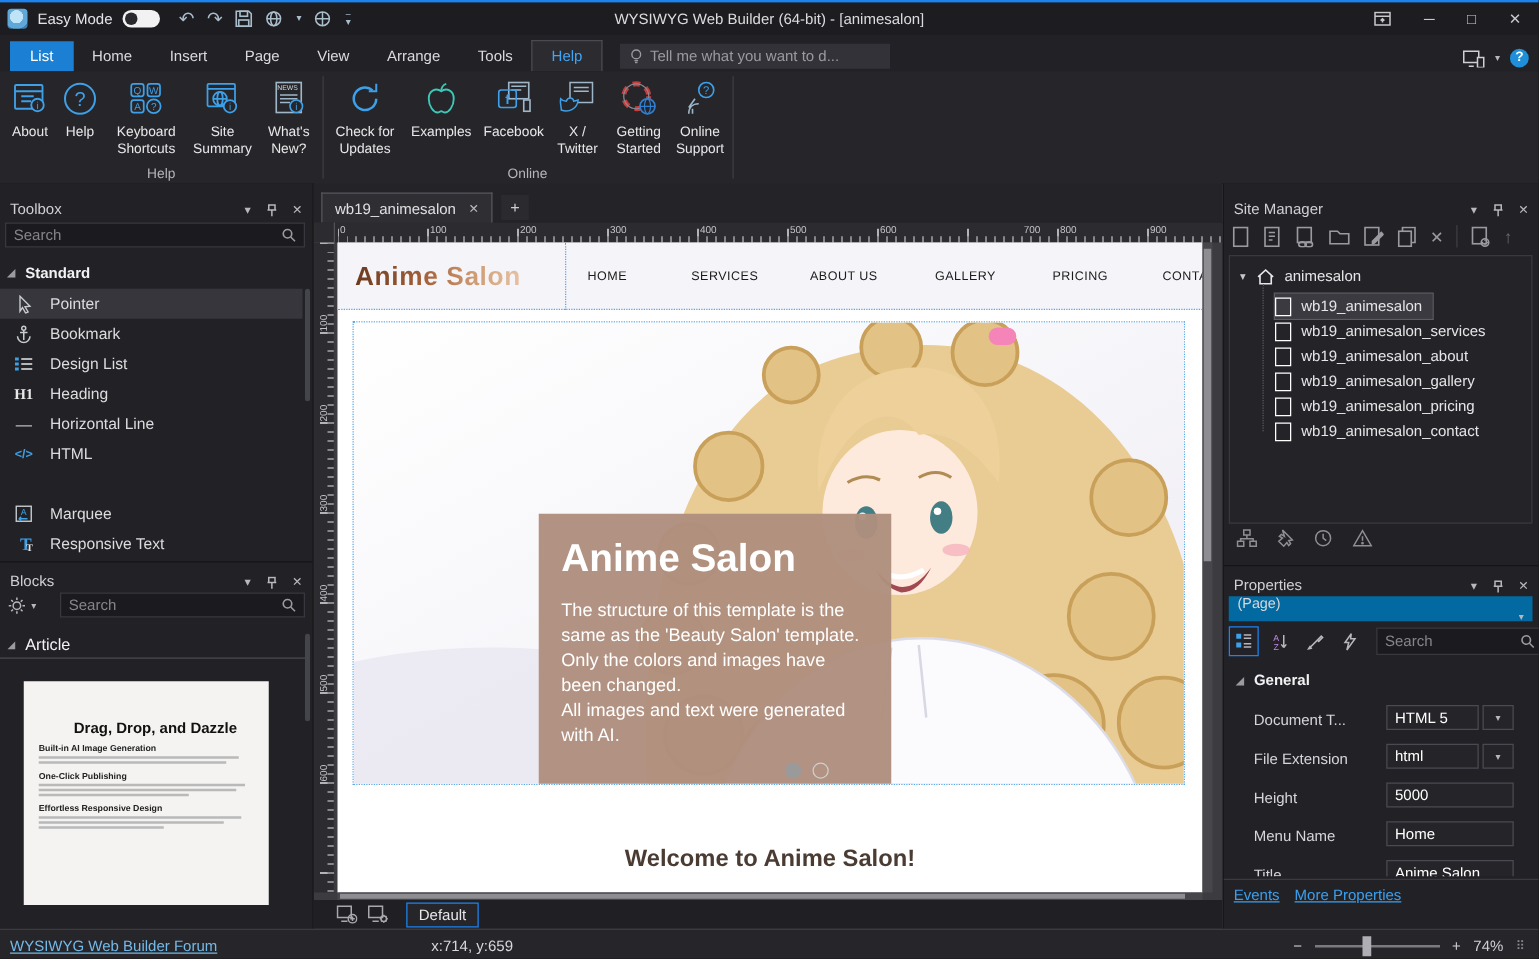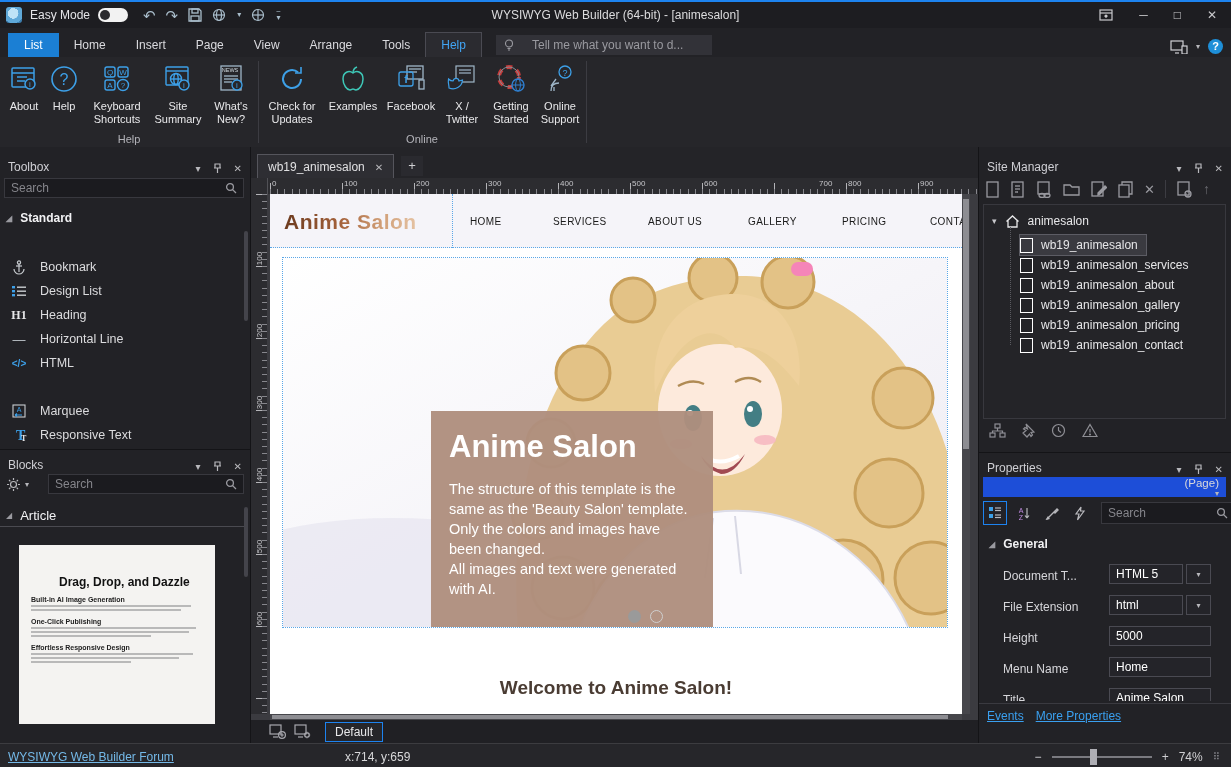--- a/index.html
+++ b/index.html
@@ -14,21 +14,21 @@
   .toggle{width:30px;height:14px;border-radius:8px;background:#f2f2f2;margin:0 10px 0 8px;position:relative;}
   .toggle .knob{position:absolute;left:2px;top:2px;width:10px;height:10px;border-radius:50%;background:#2a2a2e;}
   .qa{color:#a9bdcb;font-size:15px;margin:0 5px;line-height:1;}
   .ttl{position:absolute;left:0;right:0;text-align:center;color:#dcdcde;pointer-events:none;}
   .winbtns{margin-left:auto;display:flex;align-items:center;gap:26px;padding-right:14px;color:#c9c9cc;z-index:2;}
   
   #tabrow{left:0;top:28px;width:100%;height:27px;background:#222226;display:flex;align-items:flex-end;font-size:12px;}
   .rtab{padding:5px 15px;color:#dadade;}
   .rtab.file{background:#1b7fd4;color:#fff;margin-left:8px;padding:5px 16px;}
   .rtab.active{background:#2b2b30;border:1px solid #4a4a52;border-bottom:none;color:#41a5f5;}
-  .tellme{margin-left:14px;width:200px;height:20px;background:#323238;display:flex;align-items:center;gap:18px;padding:0 8px;color:#9a9aa0;margin-bottom:2px;}
+  .tellme{margin-left:14px;width:200px;height:20px;background:#323238;display:flex;align-items:center;gap:6px;padding:0 8px;color:#9a9aa0;margin-bottom:2px;}
   .tabrow-right{margin-left:auto;display:flex;align-items:center;gap:8px;padding-right:8px;margin-bottom:3px;}
   .helpdot{width:15px;height:15px;border-radius:50%;background:#1e8fd8;color:#fff;font-size:11px;font-weight:bold;text-align:center;line-height:15px;}
   
   #ribbon{left:0;top:55px;width:100%;height:90px;background:#26262a;border-bottom:1px solid #101013;}
   .rgroup{position:absolute;top:0;height:100%;}
   .ritem{position:absolute;top:4px;width:56px;display:flex;flex-direction:column;align-items:center;text-align:center;font-size:11px;color:#e8e8ea;line-height:1.15;}
   .ritem .ric{height:36px;display:flex;align-items:center;justify-content:center;margin-bottom:3px;}
   .glabel{position:absolute;bottom:2px;width:100%;text-align:center;font-size:11px;color:#b4b4ba;}
   .gsep{position:absolute;top:4px;bottom:4px;width:1px;background:#3c3c42;}
   
@@ -82,21 +82,21 @@
   .pghscroll .th{position:absolute;left:2px;top:1px;width:676px;height:4px;background:#8d8d92;}
   #bpbar{position:absolute;left:0;top:573px;width:100%;height:23px;background:#202024;display:flex;align-items:center;gap:8px;padding-left:18px;box-sizing:border-box;}
   .bpbtn{border:1px solid #1d83f0;color:#e8e8ea;font-size:12px;padding:2px 9px;background:#26262a;margin-left:6px;}
   
   .tree{position:absolute;left:4px;top:57px;width:243px;height:215px;background:#242428;border:1px solid #38383e;box-sizing:border-box;font-size:12px;color:#e6e6e8;}
   .trow{position:absolute;display:flex;align-items:center;gap:8px;height:20px;}
   .trow.sel{background:#3a3a40;outline:1px solid #5c5c64;padding-right:8px;}
   .sq{width:11px;height:13px;border:1.5px solid #fff;}
   .smtools{position:absolute;left:6px;top:33px;display:flex;align-items:center;gap:10px;color:#9a9aa0;}
   .smbottom{position:absolute;left:10px;top:276px;display:flex;gap:16px;color:#8e8e94;}
-  .pagerow{position:absolute;left:4px;width:243px;height:20px;background:#1d4ed8;display:flex;align-items:flex-end;padding:0 7px;font-size:11.5px;color:#d8d8da;box-sizing:border-box;flex-direction:column;}
+  .pagerow{position:absolute;left:4px;width:243px;height:20px;background:#0369a1;display:flex;align-items:flex-start;padding:0 7px;font-size:11.5px;color:#d8d8da;box-sizing:border-box;flex-direction:column;}
   .ptool{position:absolute;left:4px;display:flex;align-items:center;gap:6px;}
   .pticon{width:22px;height:22px;display:flex;align-items:center;justify-content:center;color:#b8b8bc;}
   .pticon.sel{border:1px solid #1d83f0;background:#222228;}
   .frow{position:absolute;left:0;width:252px;height:31px;}
   .flabel{position:absolute;left:24px;top:8px;font-size:12px;color:#d6d6da;white-space:nowrap;}
   .fval{position:absolute;left:130px;top:3px;height:20px;background:#242429;border:1px solid #4a4a52;color:#fff;font-size:12px;display:flex;align-items:center;padding:0 6px;box-sizing:border-box;}
   .fdrop{position:absolute;left:207px;top:3px;width:25px;height:20px;background:#242429;border:1px solid #4a4a52;color:#b8b8bc;font-size:8px;text-align:center;line-height:20px;box-sizing:border-box;}
   .plinks{position:absolute;left:0;top:556px;width:252px;border-top:1px solid #3a3a40;padding:5px 8px;display:flex;gap:12px;font-size:12px;box-sizing:border-box;}
   .plinks span{color:#3aa0f0;text-decoration:underline;}
   
@@ -349,20 +349,28 @@
       <div class="searchbox abs" style="left:4px;top:31px;width:240px;box-sizing:border-box;">
         <span class="ph">Search</span>
         <svg width="12" height="12" viewBox="0 0 12 12" fill="none" stroke="#9a9aa0" stroke-width="1.3">
             <circle cx="5" cy="5" r="3.4"></circle>
             <line x1="7.6" y1="7.6" x2="11" y2="11"></line>
           </svg>
       </div>
       <div class="sechdr abs" style="left:0;top:60px;width:250px;box-sizing:border-box;">
         <span class="tri">◢</span>
         <span>Standard</span>
+      </div>
+      <div class="tbrow sel" style="top:84px;">
+        <span class="tbico">
+            <svg width="13" height="15" viewBox="0 0 13 15" fill="none" stroke="#c8ccd0" stroke-width="1.1">
+              <path d="M3 1l8 8-4 .5 2.5 4-2 1L5 10l-2 3z"></path>
+            </svg>
+          </span>
+        <span>Pointer</span>
       </div>
       <div class="tbrow" style="top:108px;">
         <span class="tbico">
             <svg width="14" height="15" viewBox="0 0 14 15" fill="none" stroke="#c8ccd0" stroke-width="1.2">
               <circle cx="7" cy="2.5" r="1.6"></circle>
               <line x1="7" y1="4" x2="7" y2="12"></line>
               <line x1="4" y1="6" x2="10" y2="6"></line>
               <path d="M2 9c0 3 2.5 5 5 5s5-2 5-5"></path>
             </svg>
           </span>

